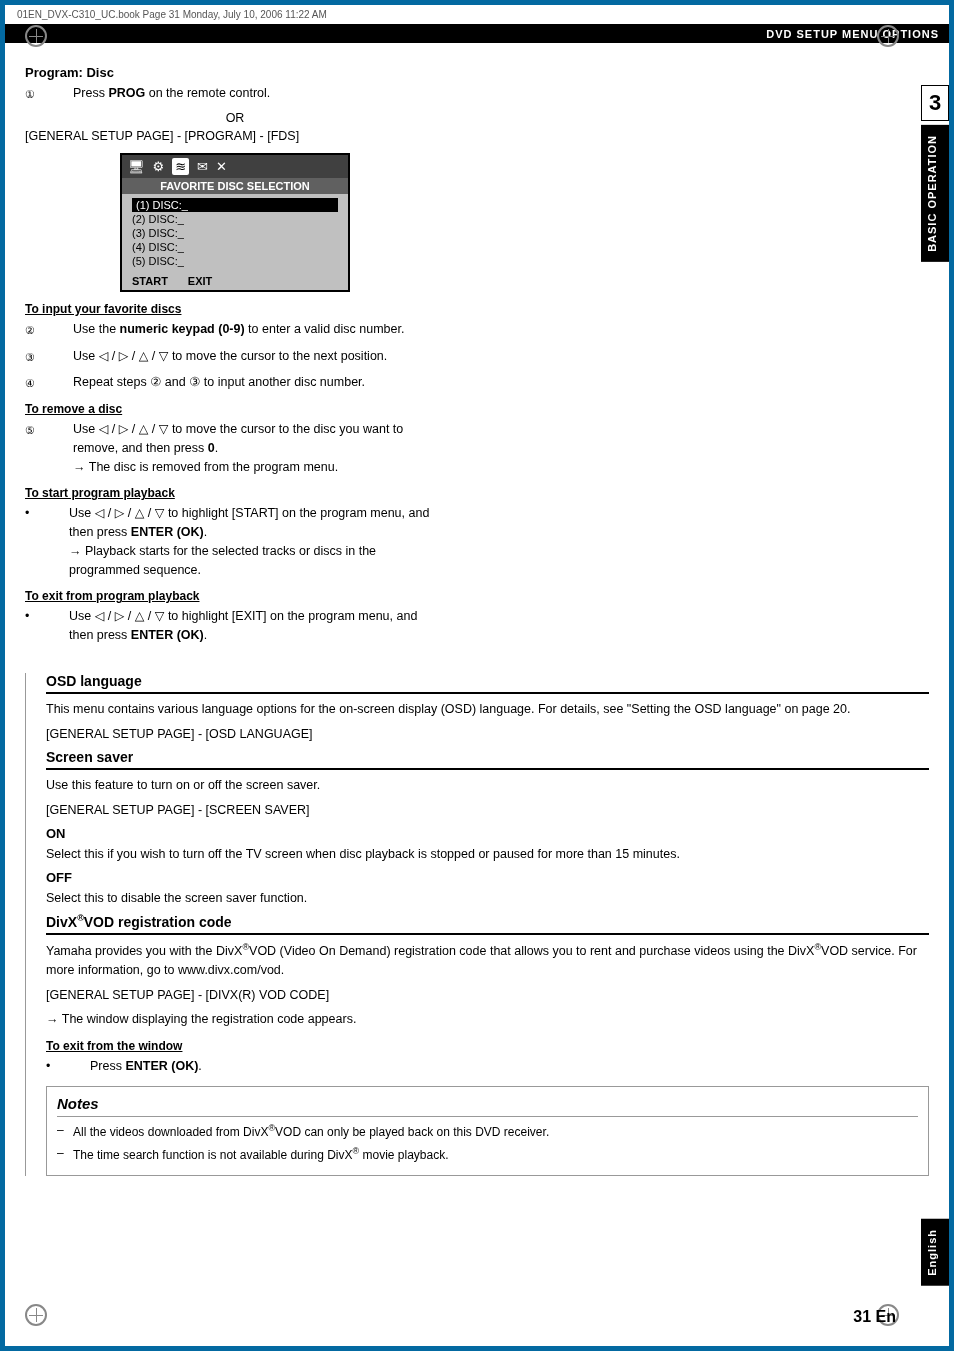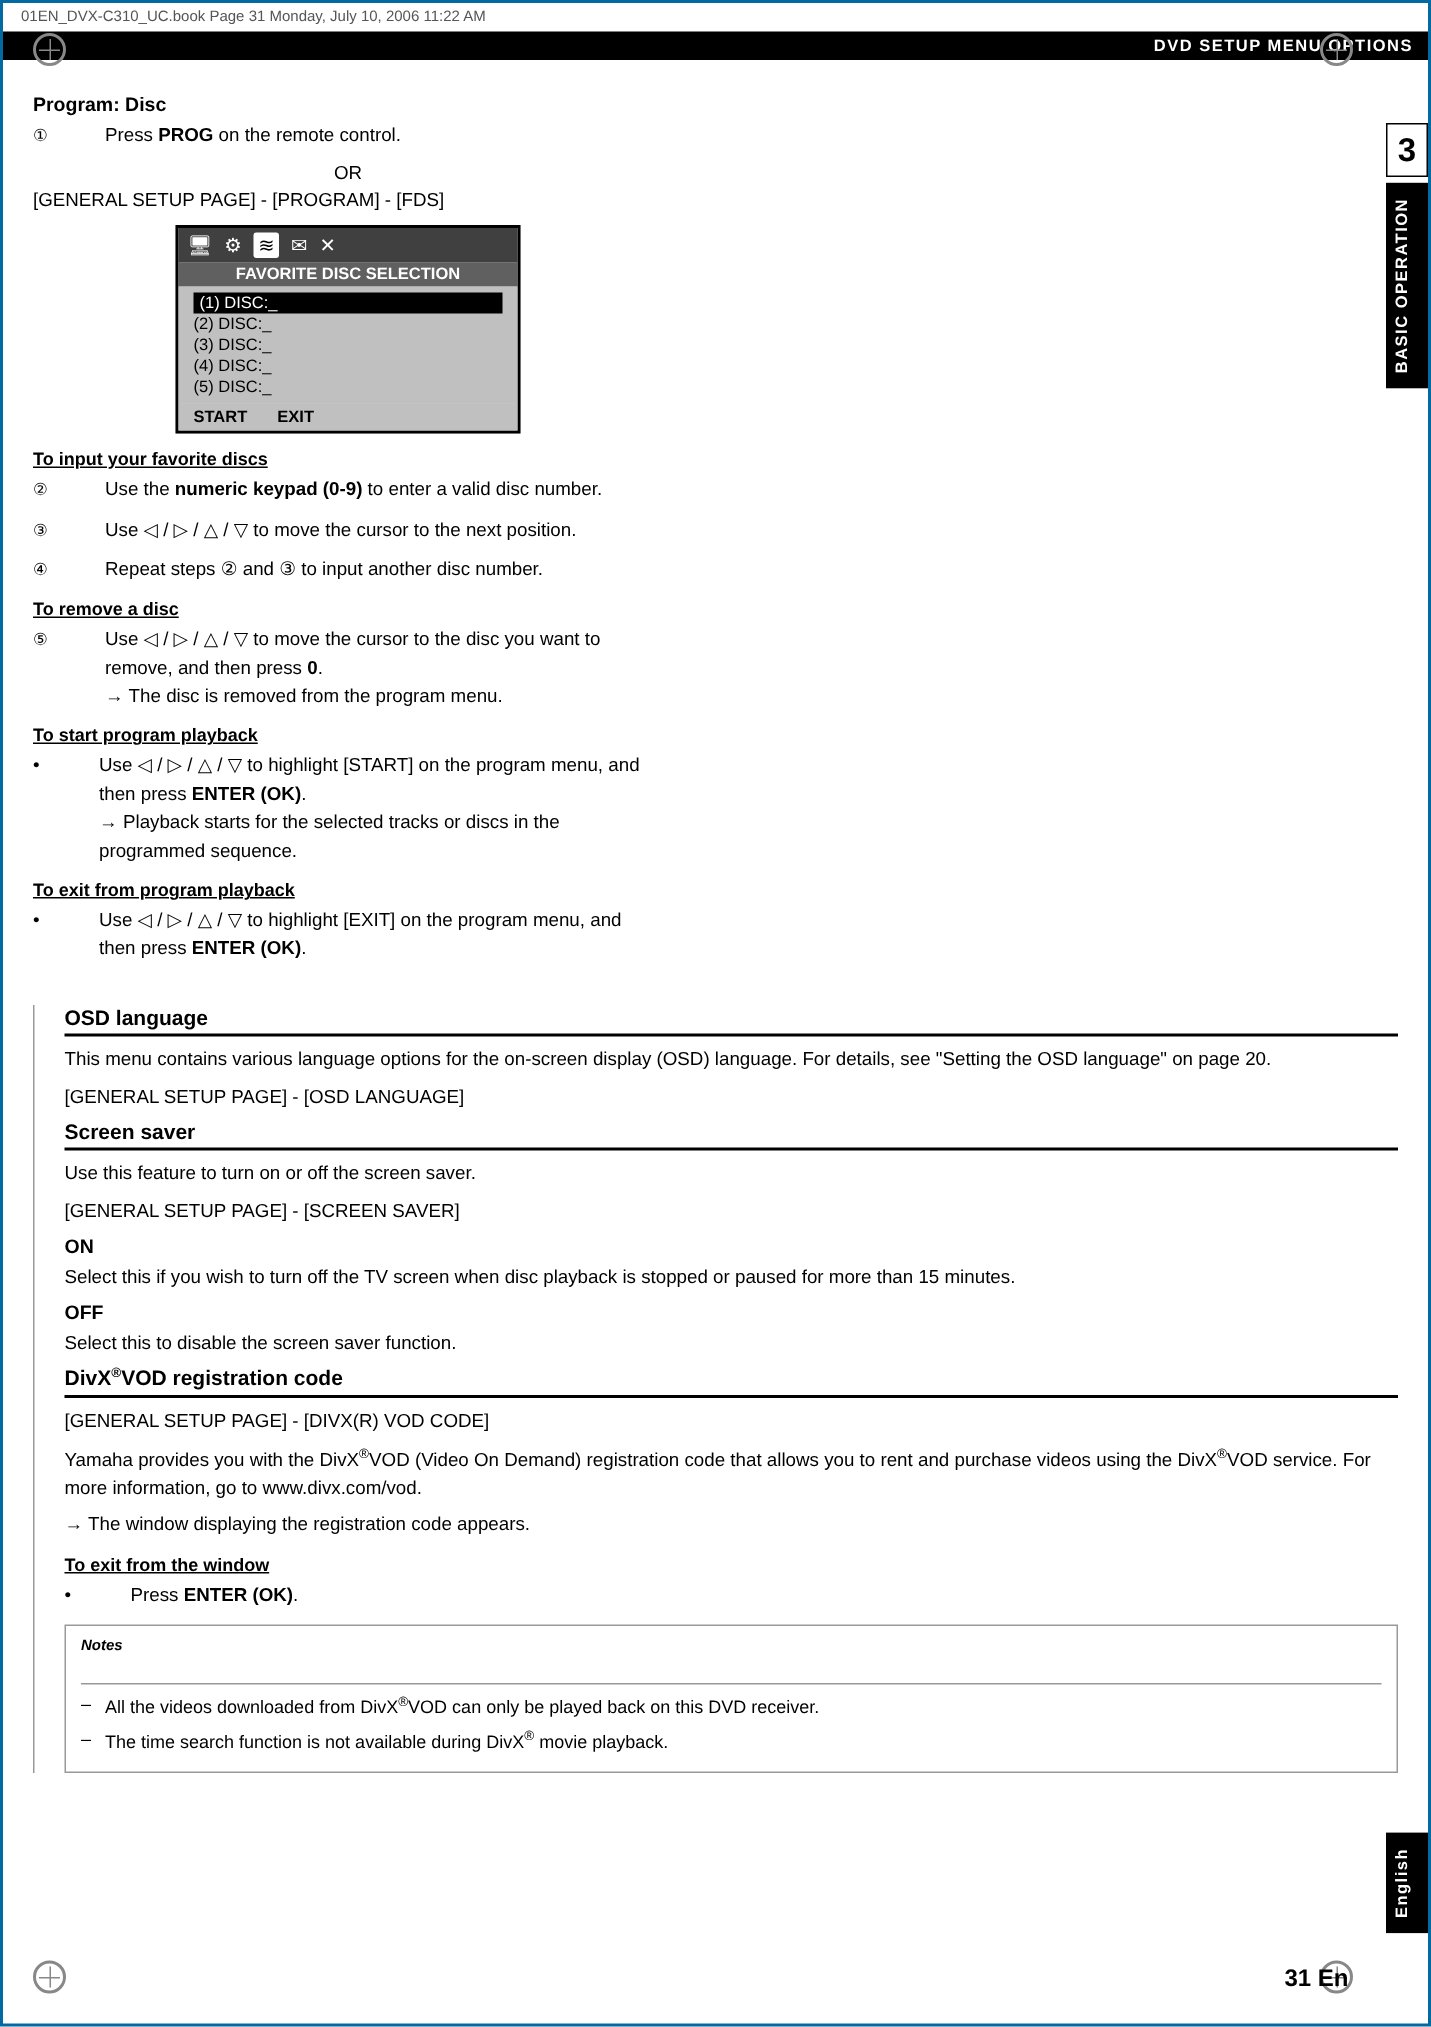--- a/index.html
+++ b/index.html
@@ -10,21 +10,21 @@
       font-family: Arial, sans-serif;
       font-size: 13px;
       color: #000;
       position: relative;
     }
 
     
     .page-frame {
       width: 954px;
       min-height: 1351px;
-      border: 2px solid #0369a1;
+      border: 5px solid #0369a1;
       position: relative;
       overflow: hidden;
     }
 
     
     .top-header {
       background: #fff;
       border-bottom: 1px solid #000;
       padding: 4px 12px;
       font-size: 10px;
@@ -227,24 +227,24 @@
     
     .notes-box {
       border: 1px solid #999;
       padding: 8px 10px;
       margin-top: 10px;
       background: #fff;
     }
     .notes-title {
       font-style: italic;
       font-weight: bold;
-      font-size: 10px;
+      font-size: 15px;
       margin-bottom: 5px;
       border-bottom: 1px solid #999;
-      padding-bottom: 19px;
+      padding-bottom: 4px;
     }
     .notes-item {
       display: flex;
       gap: 6px;
       font-size: 12px;
       margin-bottom: 4px;
       line-height: 1.4;
     }
     .notes-dash { min-width: 10px; }
 
@@ -418,24 +418,24 @@
 
       <div class="bold-title">ON</div>
       <p>Select this if you wish to turn off the TV screen when disc playback is stopped or paused for more than 15 minutes.</p>
 
       <div class="bold-title">OFF</div>
       <p>Select this to disable the screen saver function.</p>
 
       <div class="section-title">
         <span>DivX</span><span style="font-size:9px; vertical-align:super;">®</span><span>VOD registration code</span>
       </div>
-      <p>[GENERAL SETUP PAGE] - [DIVX(R) VOD CODE]</p>
       <p>
         Yamaha provides you with the DivX<span style="font-size:9px;vertical-align:super;">®</span>VOD (Video On Demand) registration code that allows you to rent and purchase videos using the DivX<span style="font-size:9px;vertical-align:super;">®</span>VOD service. For more information, go to www.divx.com/vod.
       </p>
+      <p>[GENERAL SETUP PAGE] - [DIVX(R) VOD CODE]</p>
       <p>→ The window displaying the registration code appears.</p>
 
       <div class="subsection-title">To exit from the window</div>
       <div class="bullet-item">
         <span class="bullet-dot">•</span>
         <span class="step-content">
           Press <strong>ENTER (OK)</strong>.
         </span>
       </div>
 

